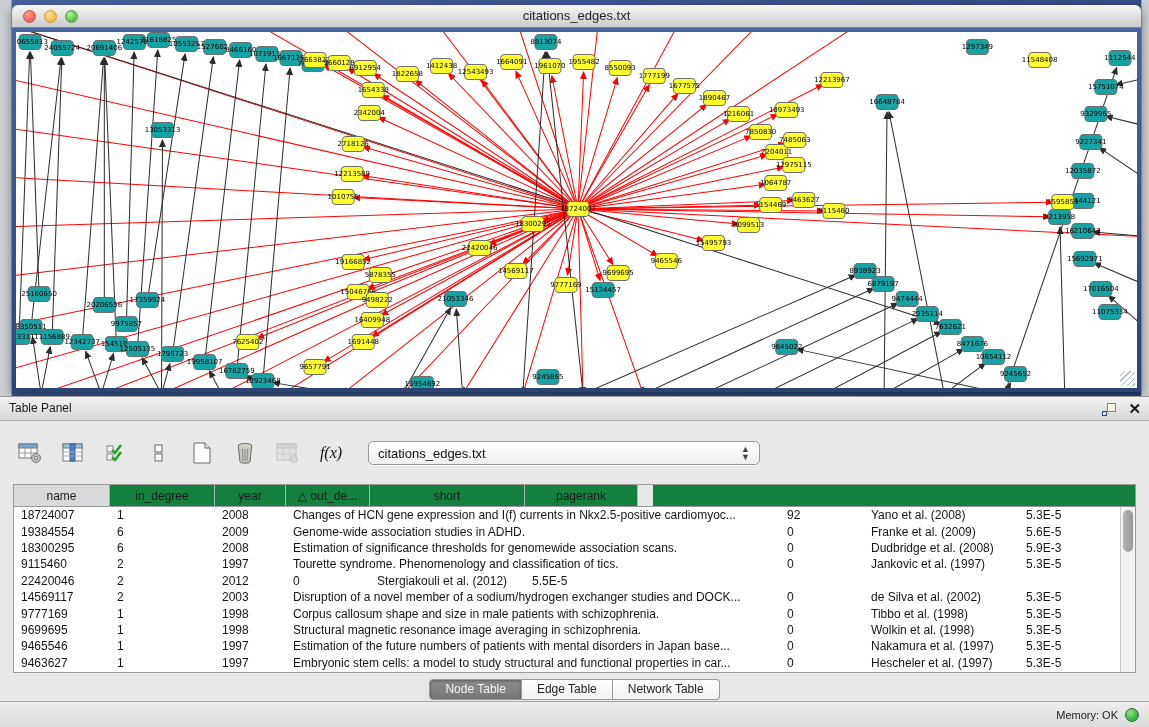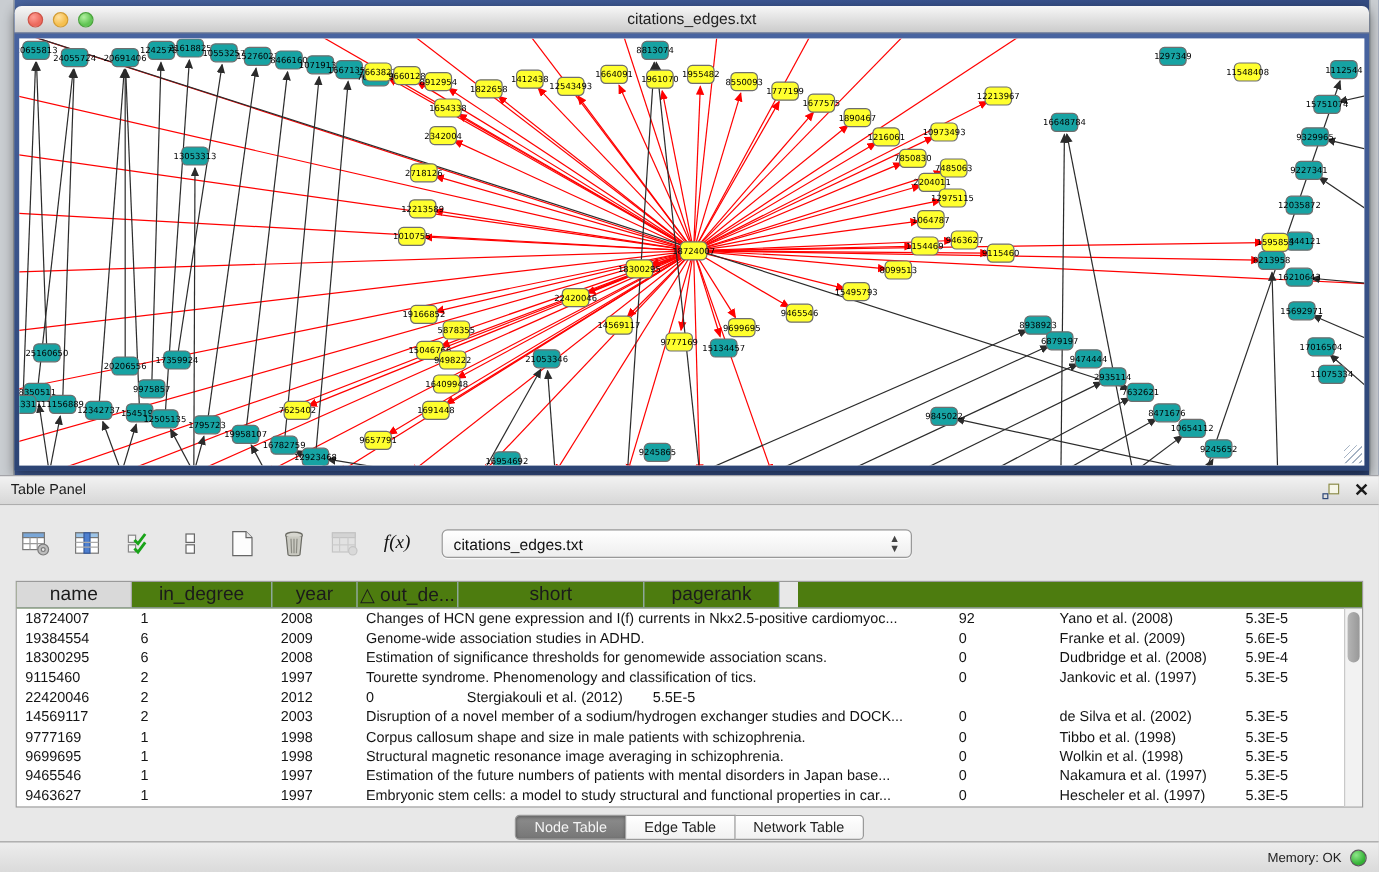--- a/index.html
+++ b/index.html
@@ -46,31 +46,31 @@
   .tool svg { display:block; }
   .fn-label { font-family:"Liberation Serif", serif; font-style:italic; font-size:16px; color:#111; }
   .combo { margin-left:8px; width:392px; height:24px; border:1px solid #999;
            border-radius:5px; background:linear-gradient(#ffffff,#eeeeee);
            display:flex; align-items:center; justify-content:space-between;
            padding:0 9px; font-size:13px; color:#111; box-shadow:0 1px 0 rgba(255,255,255,.7);}
   .combo-arrows { font-size:9px; color:#444; line-height:8px; display:flex; flex-direction:column; align-items:center;}
 
   .table-wrap { position:absolute; left:13px; right:13px; top:63px; height:189px;
                 background:#fff; border:1px solid #9a9a9a; display:flex; flex-direction:column; }
-  .thead { display:flex; height:22px; background:#4d7c0f; border-bottom:1px solid #8f9ba1;
-           font-size:16px; color:#1b1b1b; flex:none; }
+  .thead { display:flex; height:22px; background:#15803d; border-bottom:1px solid #8f9ba1;
+           font-size:12px; color:#1b1b1b; flex:none; }
   .th { border-right:1px solid #9fb3bd; display:flex; align-items:center; justify-content:center;
         white-space:nowrap; overflow:hidden; }
   .th.c0 { background:#d9d9d9; border-right:1px solid #aaa; }
   .th.sb { background:#e8e8e8; border-right:none; }
   .tbody { flex:1; position:relative; overflow:hidden; }
   .rows { position:absolute; left:0; top:0; right:15px; }
   .row { display:flex; height:16.4px; font-size:12px; color:#141414; align-items:center; }
   .cell { padding-left:7px; white-space:nowrap; overflow:hidden; }
-  .c0 { width:96px; } .c1 { width:117px; } .c2 { width:71px; } .c3 { width:494px; }
+  .c0 { width:96px; } .c1 { width:105px; } .c2 { width:71px; } .c3 { width:494px; }
   .c4 { width:84px; } .c5 { width:155px; } .c6 { flex:1; }
   .th.c6 { flex:none; width:calc(100% - 96px - 93px - 71px - 494px - 84px - 155px - 15px); }
   .vscroll { position:absolute; right:0; top:0; bottom:0; width:15px; background:#f2f2f2; border-left:1px solid #c9c9c9;}
   .vthumb { position:absolute; left:2px; right:2px; top:3px; height:42px; border-radius:6px;
             background:linear-gradient(90deg,#b5b5b5,#989898); }
 
   .tabs { position:absolute; top:258px; left:0; right:0; display:flex; justify-content:center; }
   .seg { height:21px; line-height:19px; font-size:12px; padding:0 15px;
          background:linear-gradient(#ffffff,#f1f1f1); border:1px solid #9a9a9a; border-left:none; color:#222; }
   .seg:first-child { border-left:1px solid #9a9a9a; border-radius:4px 0 0 4px; }
@@ -763,21 +763,21 @@
               <div class="cell c5">Franke et al. (2009)</div>
               <div class="cell c6">5.6E-5</div>
             </div>
             <div class="row">
               <div class="cell c0">18300295</div>
               <div class="cell c1">6</div>
               <div class="cell c2">2008</div>
               <div class="cell c3">Estimation of significance thresholds for genomewide association scans.</div>
               <div class="cell c4">0</div>
               <div class="cell c5">Dudbridge et al. (2008)</div>
-              <div class="cell c6">5.9E-4</div>
+              <div class="cell c6">5.9E-3</div>
             </div>
             <div class="row">
               <div class="cell c0">9115460</div>
               <div class="cell c1">2</div>
               <div class="cell c2">1997</div>
               <div class="cell c3">Tourette syndrome. Phenomenology and classification of tics.</div>
               <div class="cell c4">0</div>
               <div class="cell c5">Jankovic et al. (1997)</div>
               <div class="cell c6">5.3E-5</div>
             </div>

